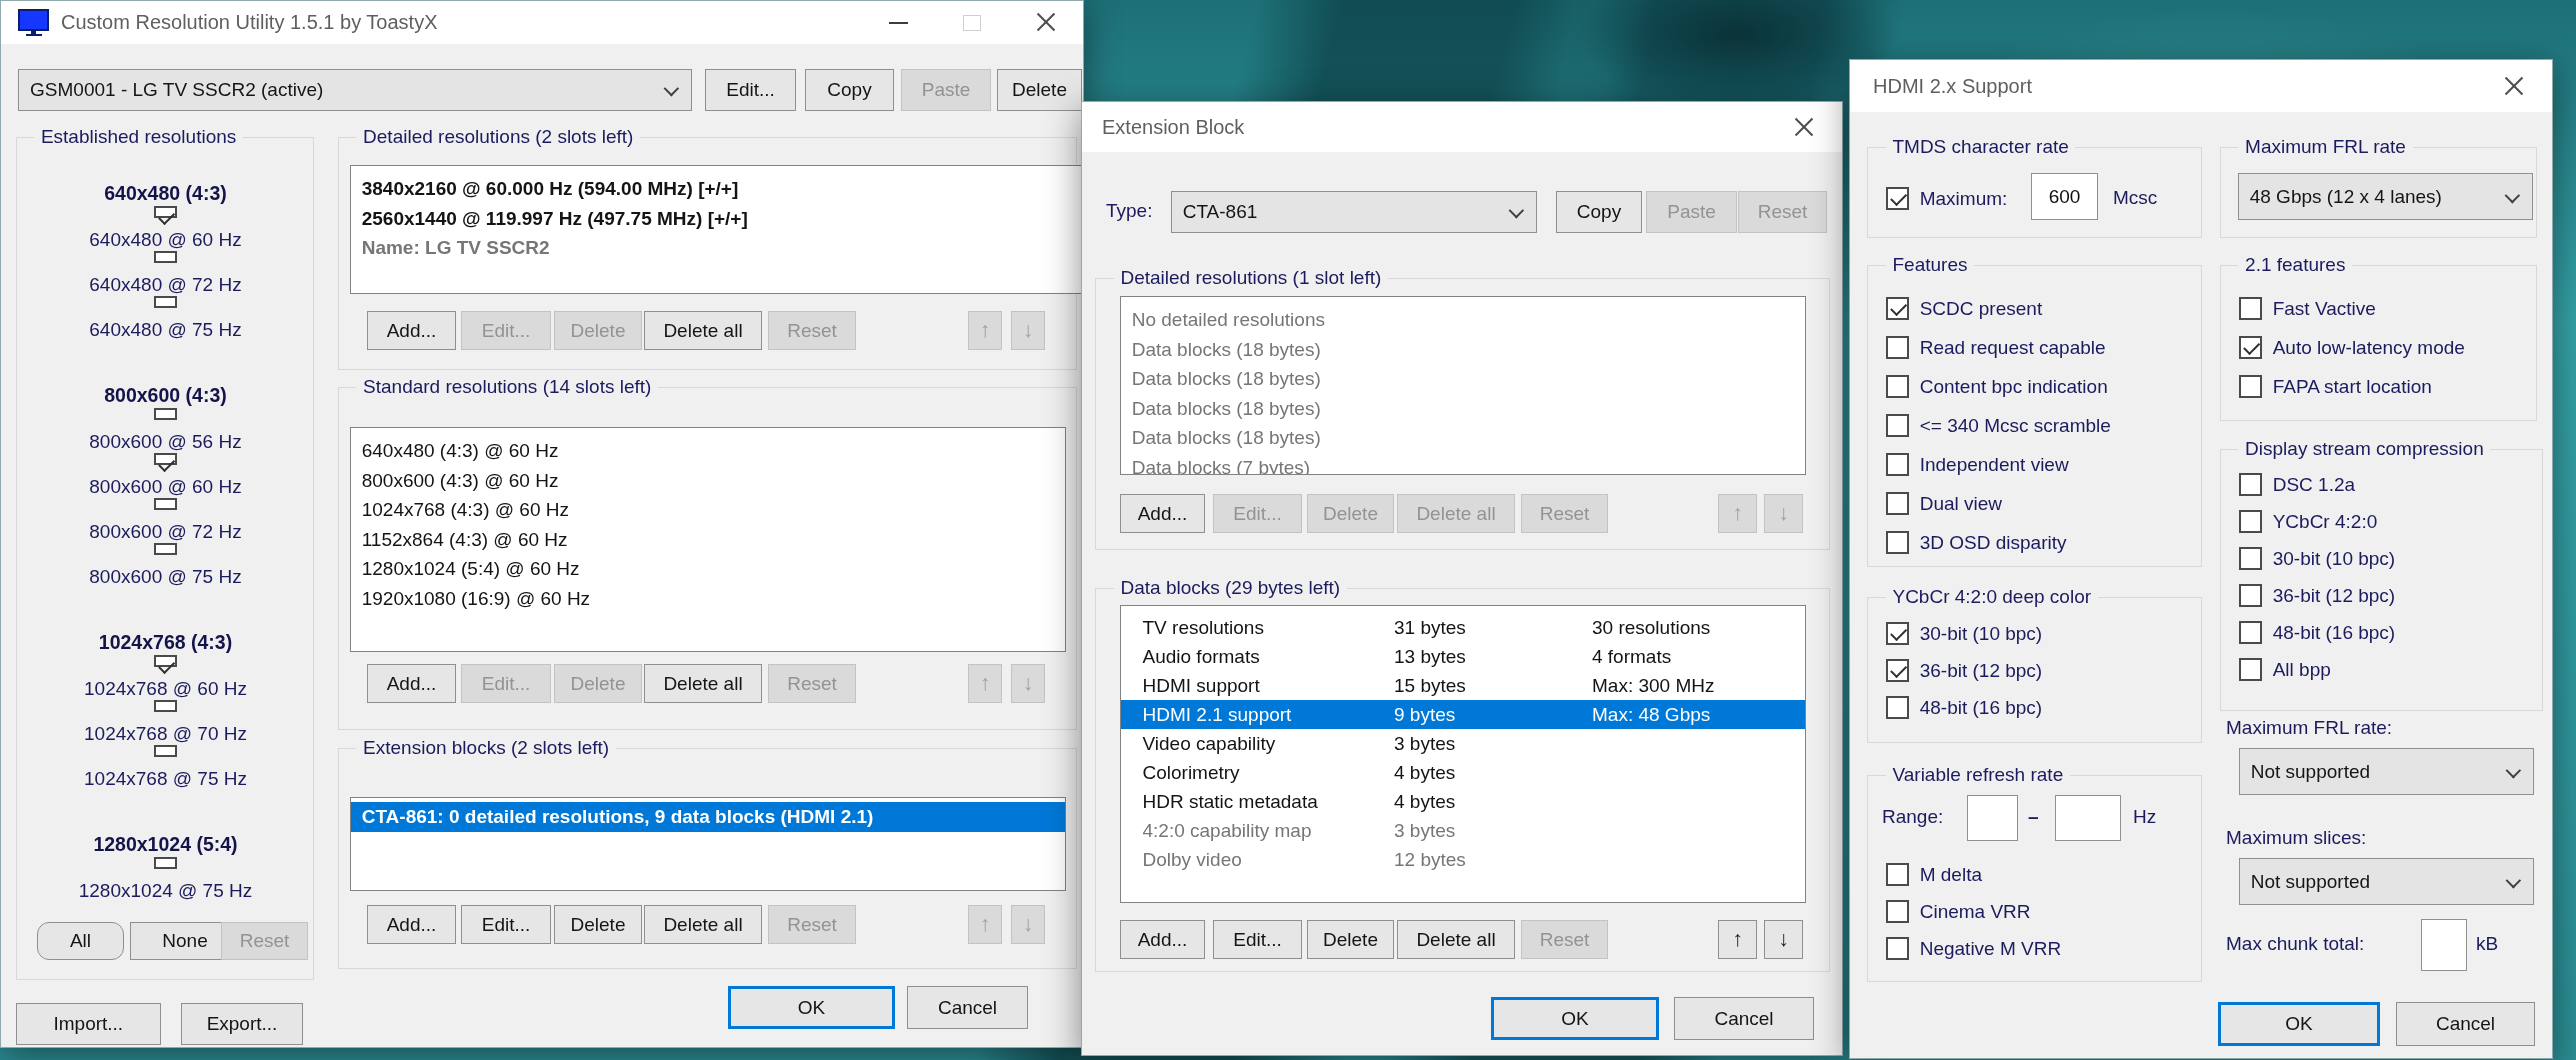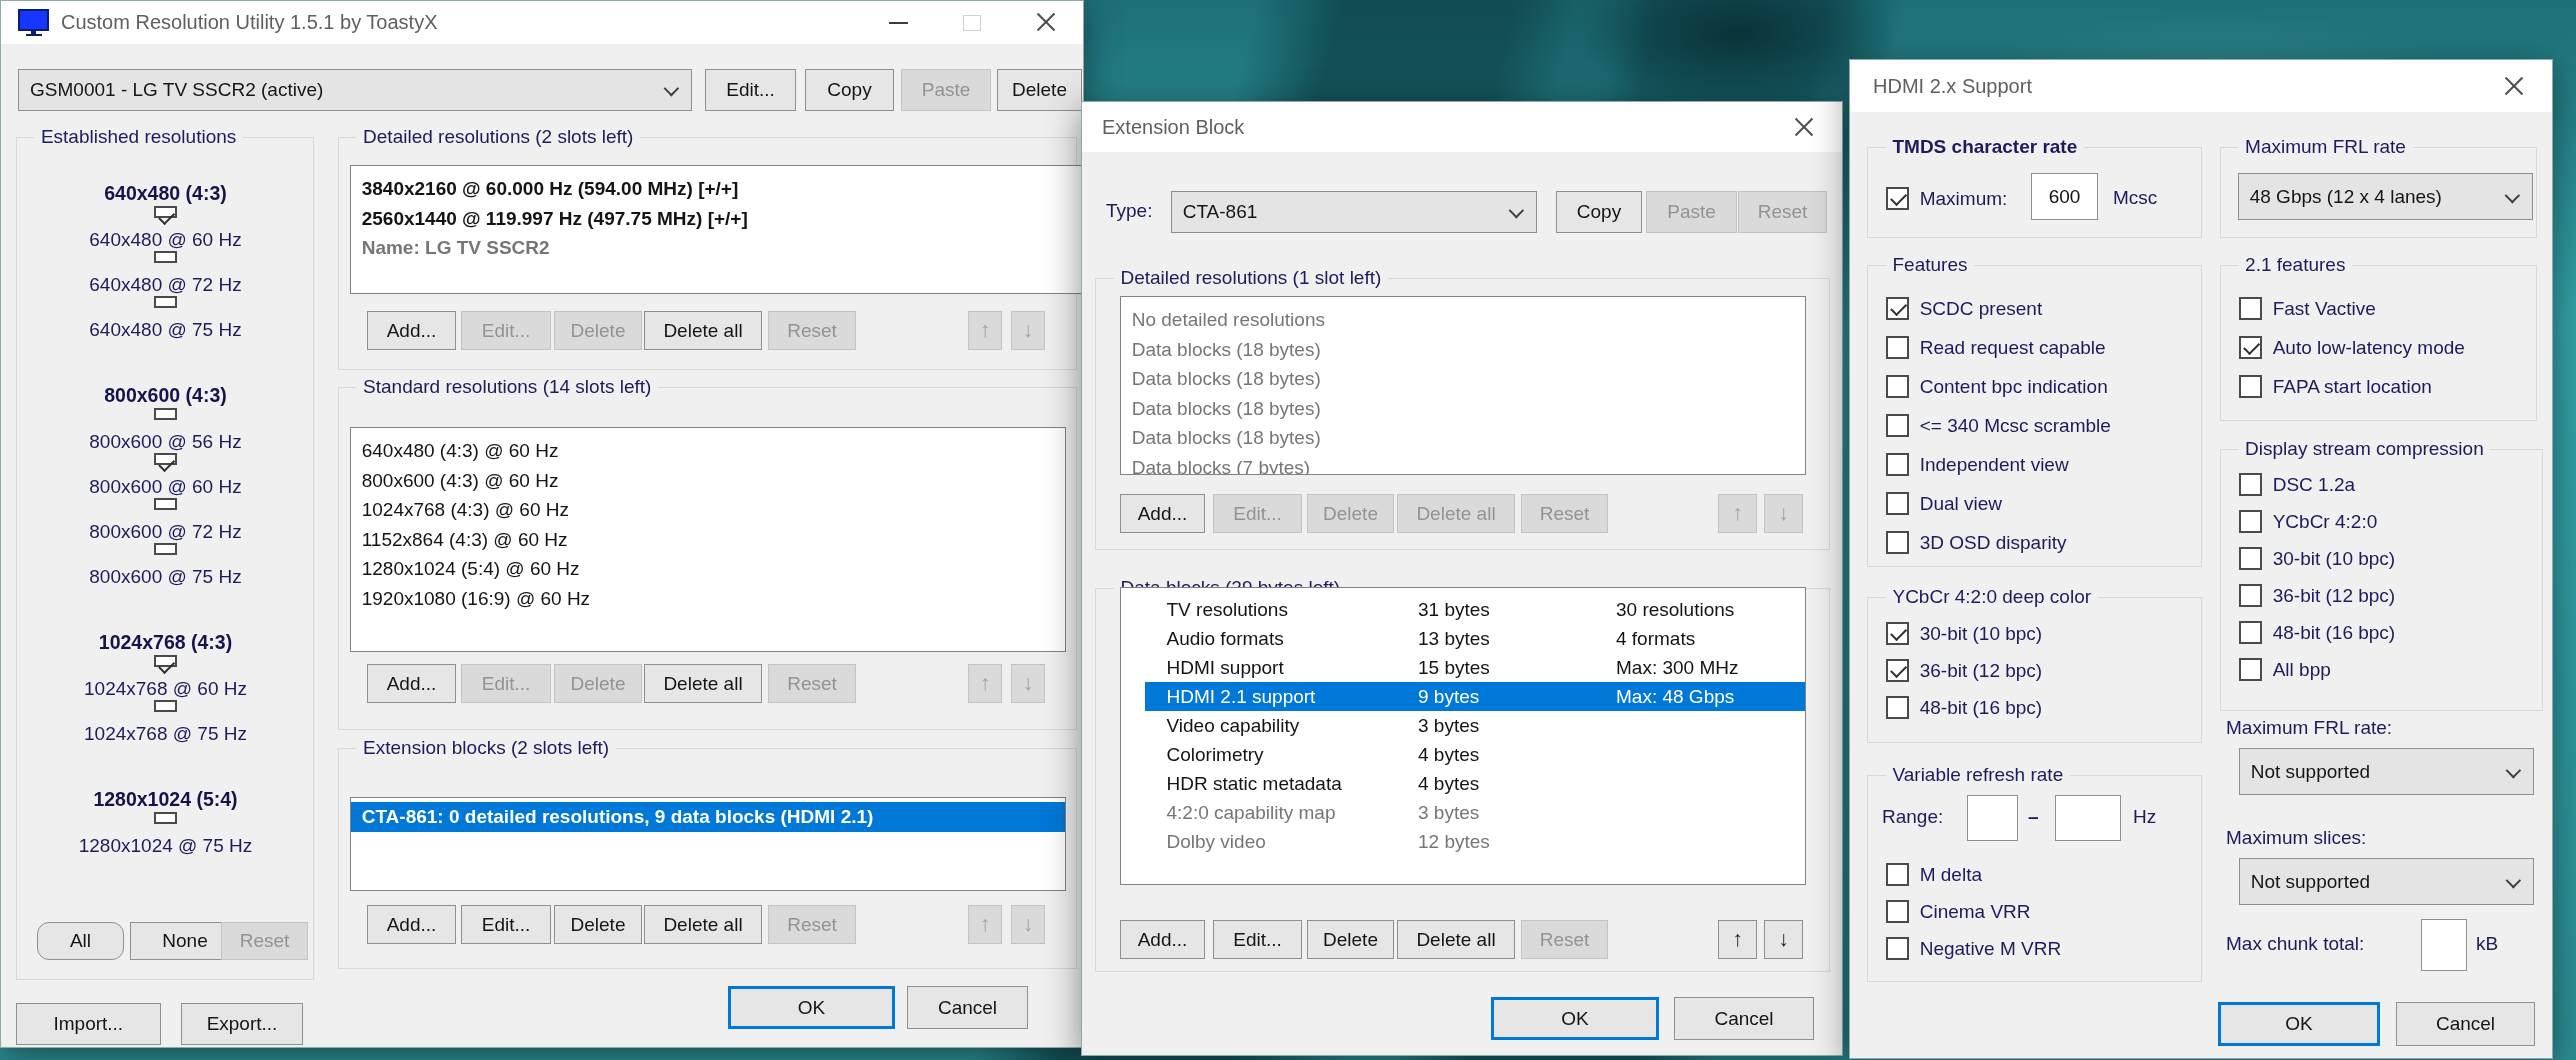--- a/index.html
+++ b/index.html
@@ -133,20 +133,24 @@
       <div class="chkrow">
         <span class="cb"></span>
         <span>800x600 @ 75 Hz</span>
       </div>
     <div class="reshdr">1024x768 (4:3)</div>
       <div class="chkrow checked">
         <span class="cb"></span>
         <span>1024x768 @ 60 Hz</span>
       </div>
 
+      <div class="chkrow">
+        <span class="cb"></span>
+        <span>1024x768 @ 70 Hz</span>
+      </div>
 
       <div class="chkrow">
         <span class="cb"></span>
         <span>1024x768 @ 75 Hz</span>
       </div>
     <div class="reshdr">1280x1024 (5:4)</div>
       <div class="chkrow">
         <span class="cb"></span>
         <span>1280x1024 @ 75 Hz</span>
       </div>
@@ -246,21 +250,21 @@
   <div class="btn disabled" style="left:131px; top:392px; width:89px; height:39px;">Edit...</div>
   <div class="btn disabled" style="left:225px; top:392px; width:87px; height:39px;">Delete</div>
   <div class="btn disabled" style="left:315px; top:392px; width:118px; height:39px;">Delete all</div>
   <div class="btn disabled" style="left:439px; top:392px; width:87px; height:39px;">Reset</div>
   <div class="btn disabled arrowbtn" style="left:636px; top:392px; width:39px; height:39px;">↑</div>
   <div class="btn disabled arrowbtn" style="left:682px; top:392px; width:39px; height:39px;">↓</div>
 
   <div class="group" style="left:13.4px; top:486px; width:735px; height:384px;">
     <span class="glabel">Data blocks (29 bytes left)</span>
   </div>
-  <div class="listbox" style="left:38px; top:485px; width:686px; height:298px; padding-top:6.7px;padding-left:24px;">
+  <div class="listbox" style="left:38px; top:503px; width:686px; height:298px; padding-top:6.7px;">
 
       <div class="dbrow">
         <span class="c1">TV resolutions</span>
         <span class="c2">31 bytes</span>
         <span class="c3">30 resolutions</span>
       </div>
 
       <div class="dbrow">
         <span class="c1">Audio formats</span>
         <span class="c2">13 bytes</span>
@@ -322,21 +326,21 @@
 </div>
 
 <div class="win" style="left:1849px; top:59px; width:704px; height:1000px;">
   <div class="titlebar" style="height:52px;">
     <span class="wtitle" style="margin-left:23px;">HDMI 2.x Support</span>
     <span class="capbtn" style="right:0; height:52px; width:75px;">
         <span class="gl-close"></span>
       </span>
   </div>
 
-  <div class="group" style="left:17.4px; top:87px; width:335px; height:91px;font-weight:bold;">
+  <div class="group" style="left:17.4px; top:87px; width:335px; height:91px;">
     <span class="glabel">TMDS character rate</span>
   </div>
   <div class="chkrow checked" style="position:absolute; left:36px; top:127px;">
     <span class="cb"></span>
     <span>Maximum:</span>
   </div>
   <div class="field" style="left:181px; top:113px; width:67px; height:47px;">600</div>
   <span class="albl" style="left:263px; top:127px;">Mcsc</span>
 
   <div class="group" style="left:370px; top:87px; width:317px; height:91px;">

